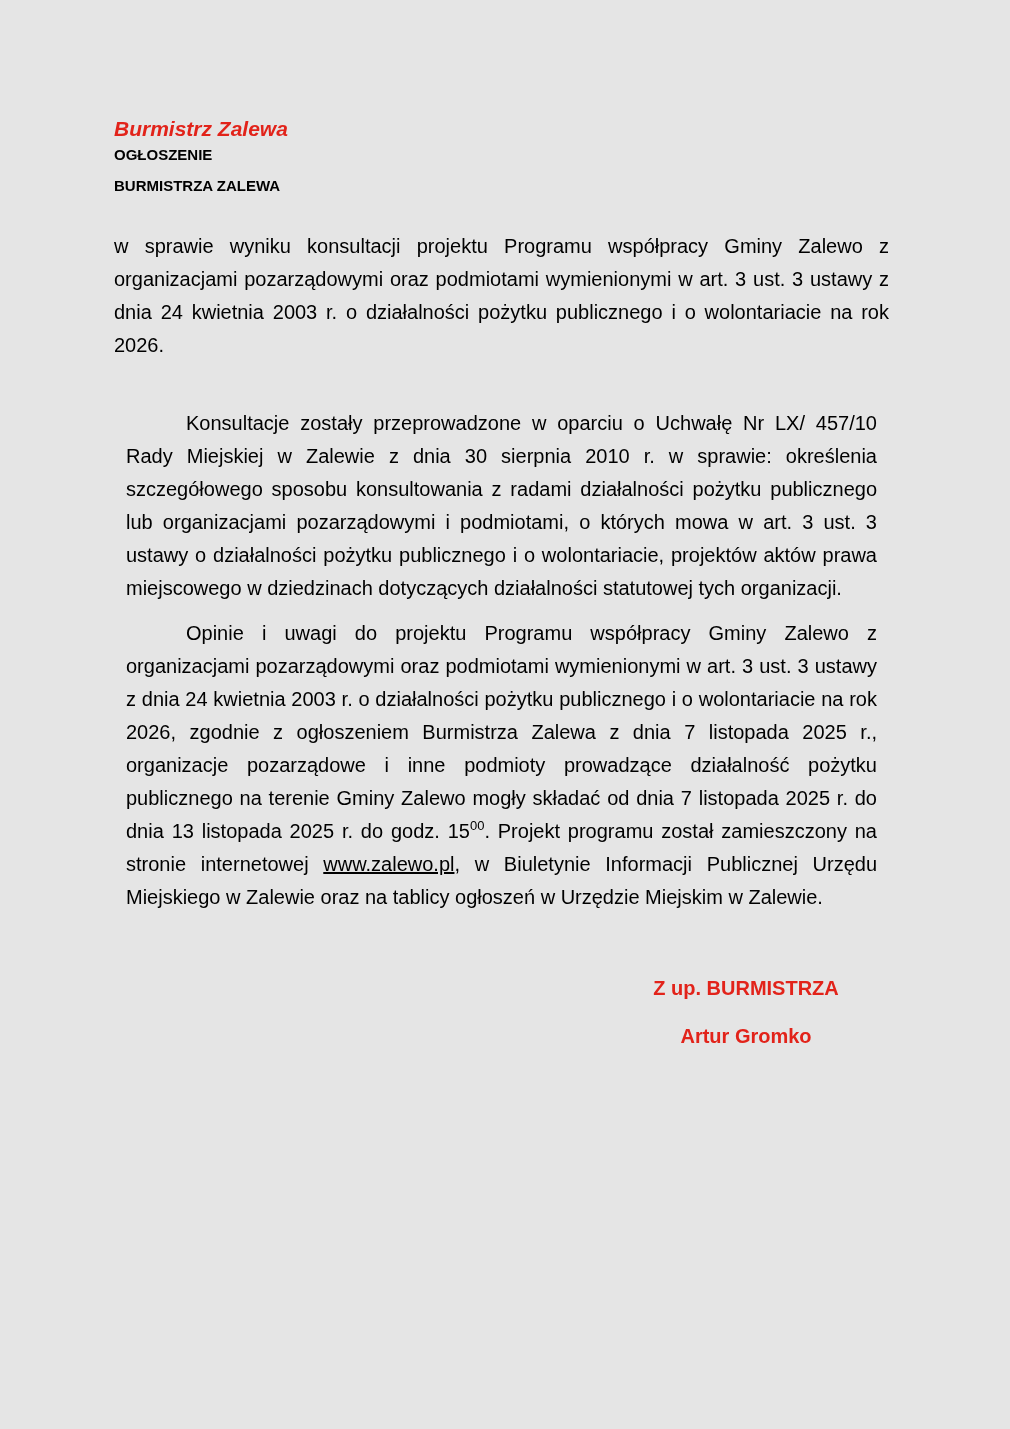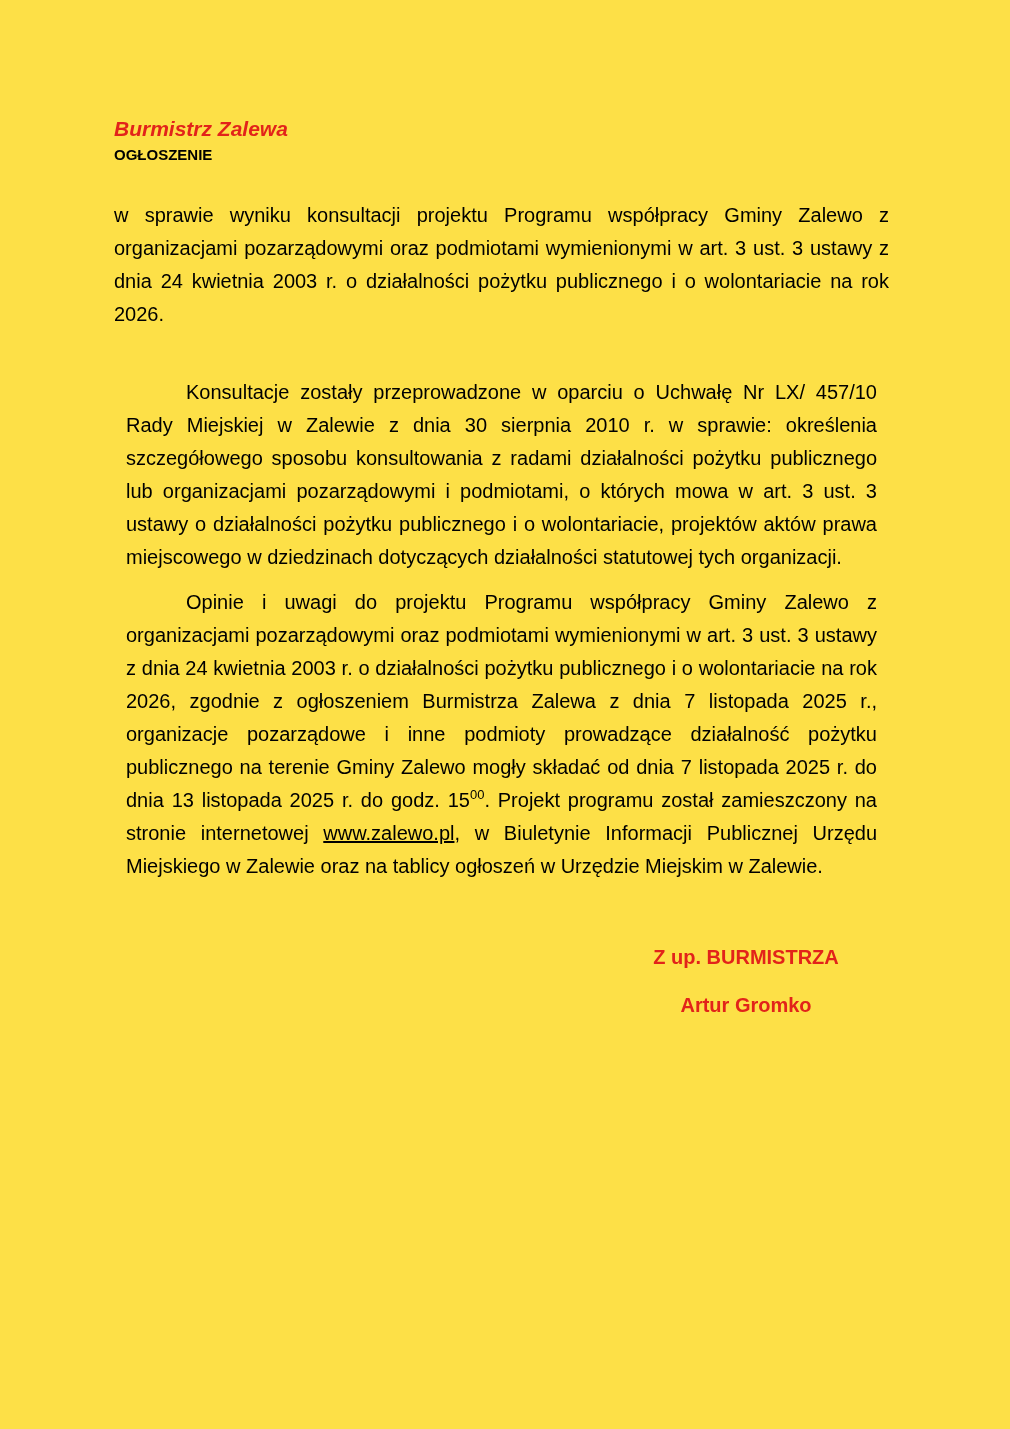--- a/index.html
+++ b/index.html
@@ -5,21 +5,21 @@
   html, body {
     margin: 0;
     padding: 0;
     background: #ffffff;
   }
   .page {
     position: relative;
     box-sizing: border-box;
     width: 1010px;
     height: 1429px;
-    background: #fde047;
+    background: #e5e5e5;
     overflow: hidden;
     padding: 118px 121px 0 114px;
     font-family: "Liberation Sans", "DejaVu Sans", sans-serif;
     color: #000000;
   }
   .letterhead {
     color: #e2231a;
     font-size: 21px;
     line-height: 21px;
     font-weight: bold;
@@ -76,20 +76,21 @@
 </style>
 </head>
 <body>
 
 <div class="page">
 
   <div class="letterhead">Burmistrz Zalewa</div>
 
   <div class="title-block">
     <div>OGŁOSZENIE</div>
+    <div>BURMISTRZA ZALEWA</div>
   </div>
 
   <div class="subject">w sprawie wyniku konsultacji projektu Programu współpracy Gminy Zalewo z organizacjami pozarządowymi oraz podmiotami wymienionymi w art. 3 ust. 3 ustawy z dnia 24 kwietnia 2003 r. o działalności pożytku publicznego i o wolontariacie na rok 2026.</div>
 
   <div class="body-text">
     <p>Konsultacje zostały przeprowadzone w oparciu o Uchwałę Nr LX/ 457/10 Rady Miejskiej w Zalewie z dnia 30 sierpnia 2010 r. w sprawie: określenia szczegółowego sposobu konsultowania z radami działalności pożytku publicznego lub organizacjami pozarządowymi i podmiotami, o których mowa w art. 3 ust. 3 ustawy o działalności pożytku publicznego i o wolontariacie, projektów aktów prawa miejscowego w dziedzinach dotyczących działalności statutowej tych organizacji.</p>
     <p><span>Opinie i uwagi do projektu Programu współpracy Gminy Zalewo z organizacjami pozarządowymi oraz podmiotami wymienionymi w art. 3 ust. 3 ustawy z dnia 24 kwietnia 2003 r. o działalności pożytku publicznego i o wolontariacie na rok 2026, zgodnie z ogłoszeniem Burmistrza Zalewa z dnia 7 listopada 2025 r., organizacje pozarządowe i inne podmioty prowadzące działalność pożytku publicznego na terenie Gminy Zalewo mogły składać od dnia 7 listopada 2025 r. do dnia 13 listopada 2025 r. do godz. 15</span><sup>00</sup><span>. Projekt programu został zamieszczony na stronie internetowej </span><a class="link">www.zalewo.pl</a><span>, w Biuletynie Informacji Publicznej Urzędu Miejskiego w Zalewie oraz na tablicy ogłoszeń w Urzędzie Miejskim w Zalewie.</span></p>
   </div>
 
   <div class="signature">

